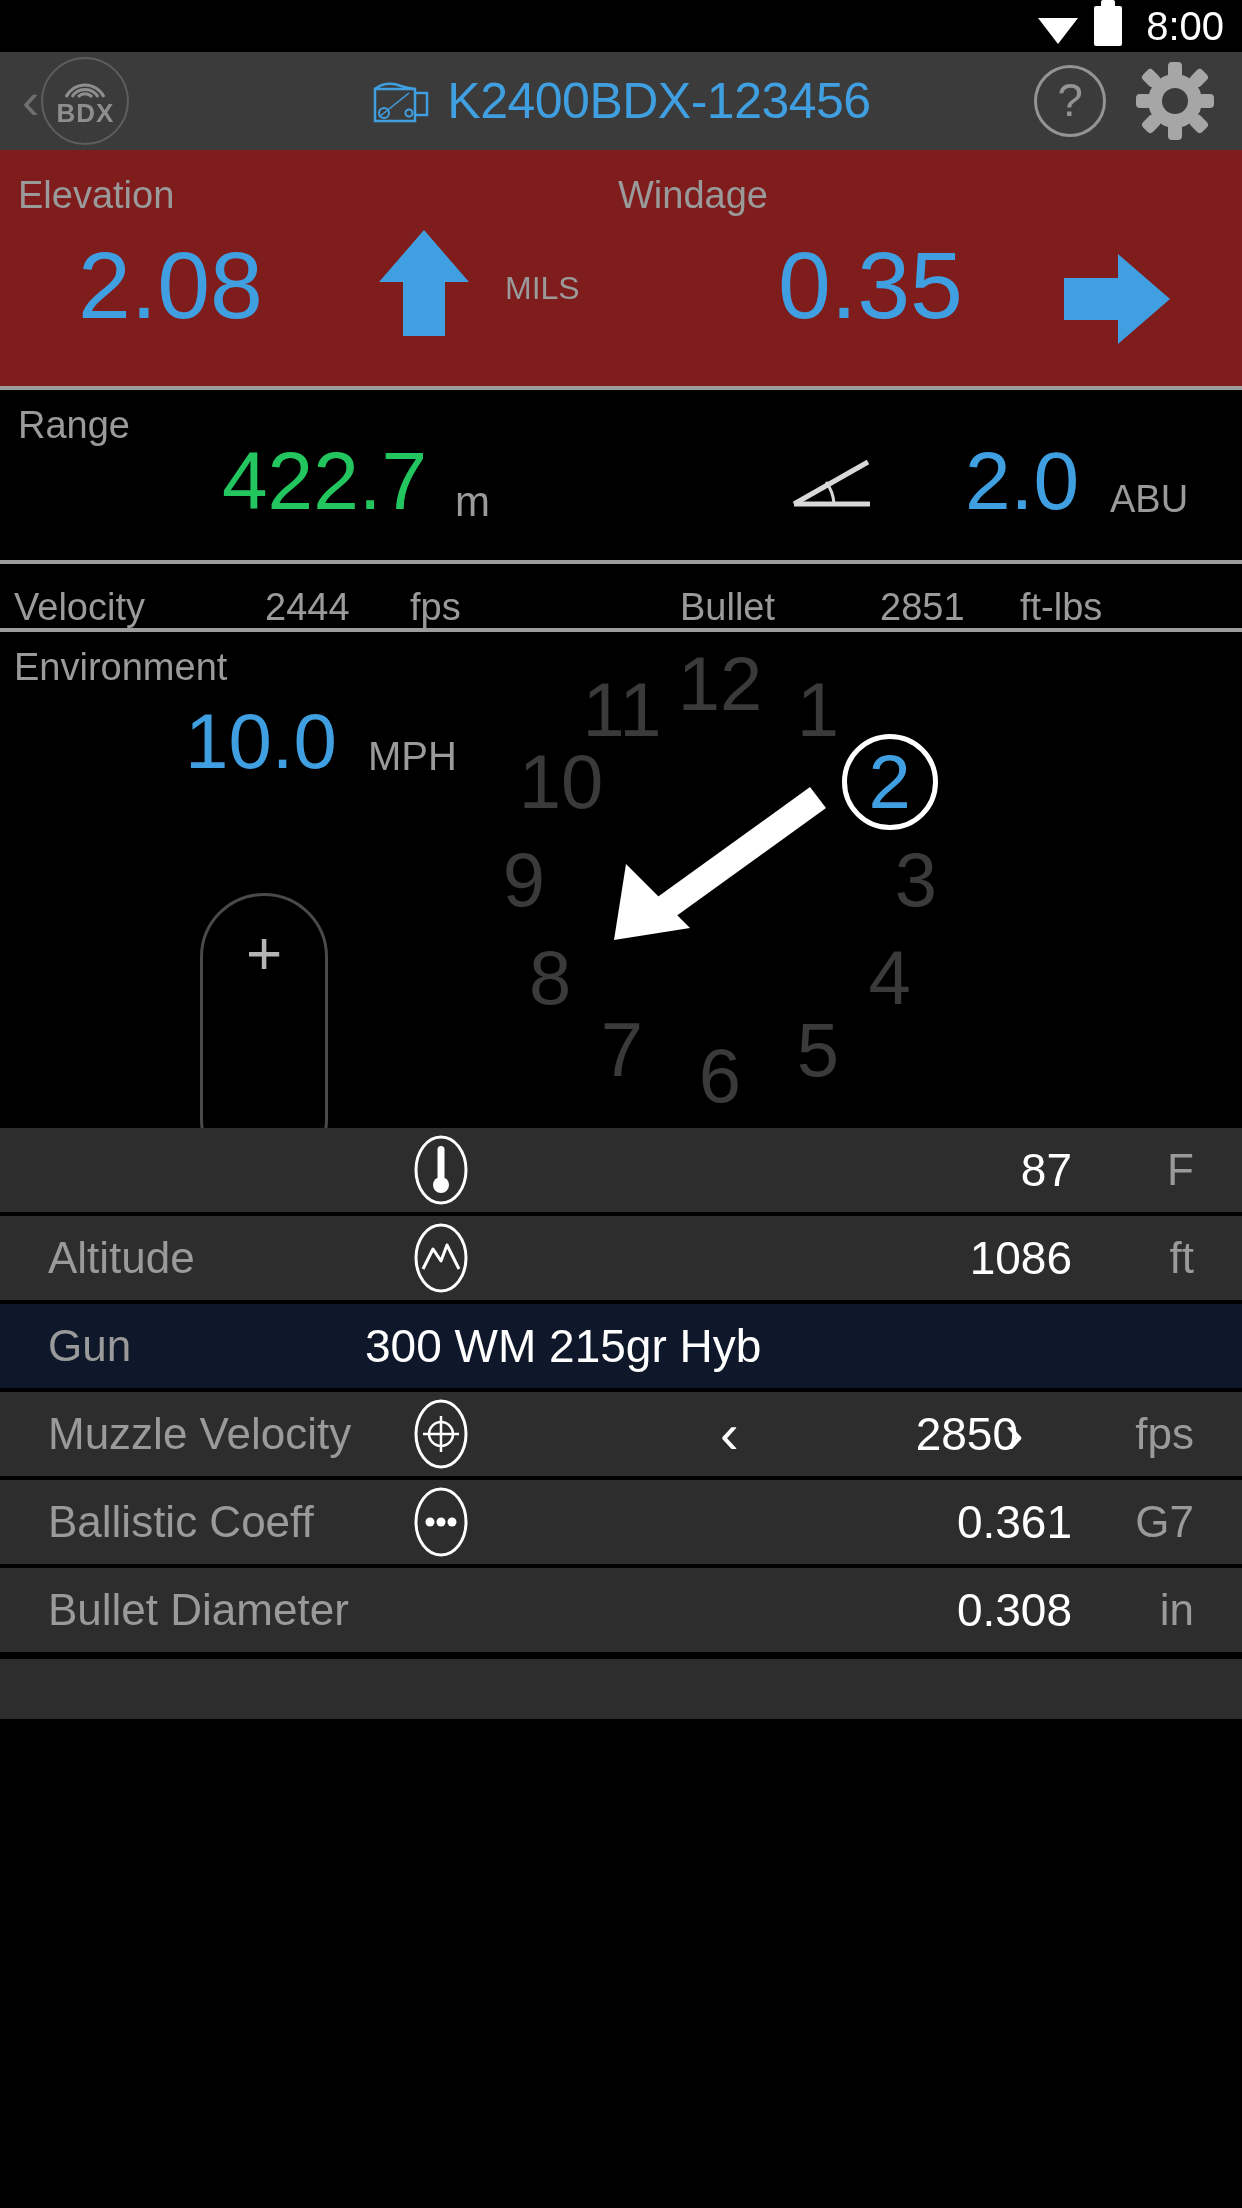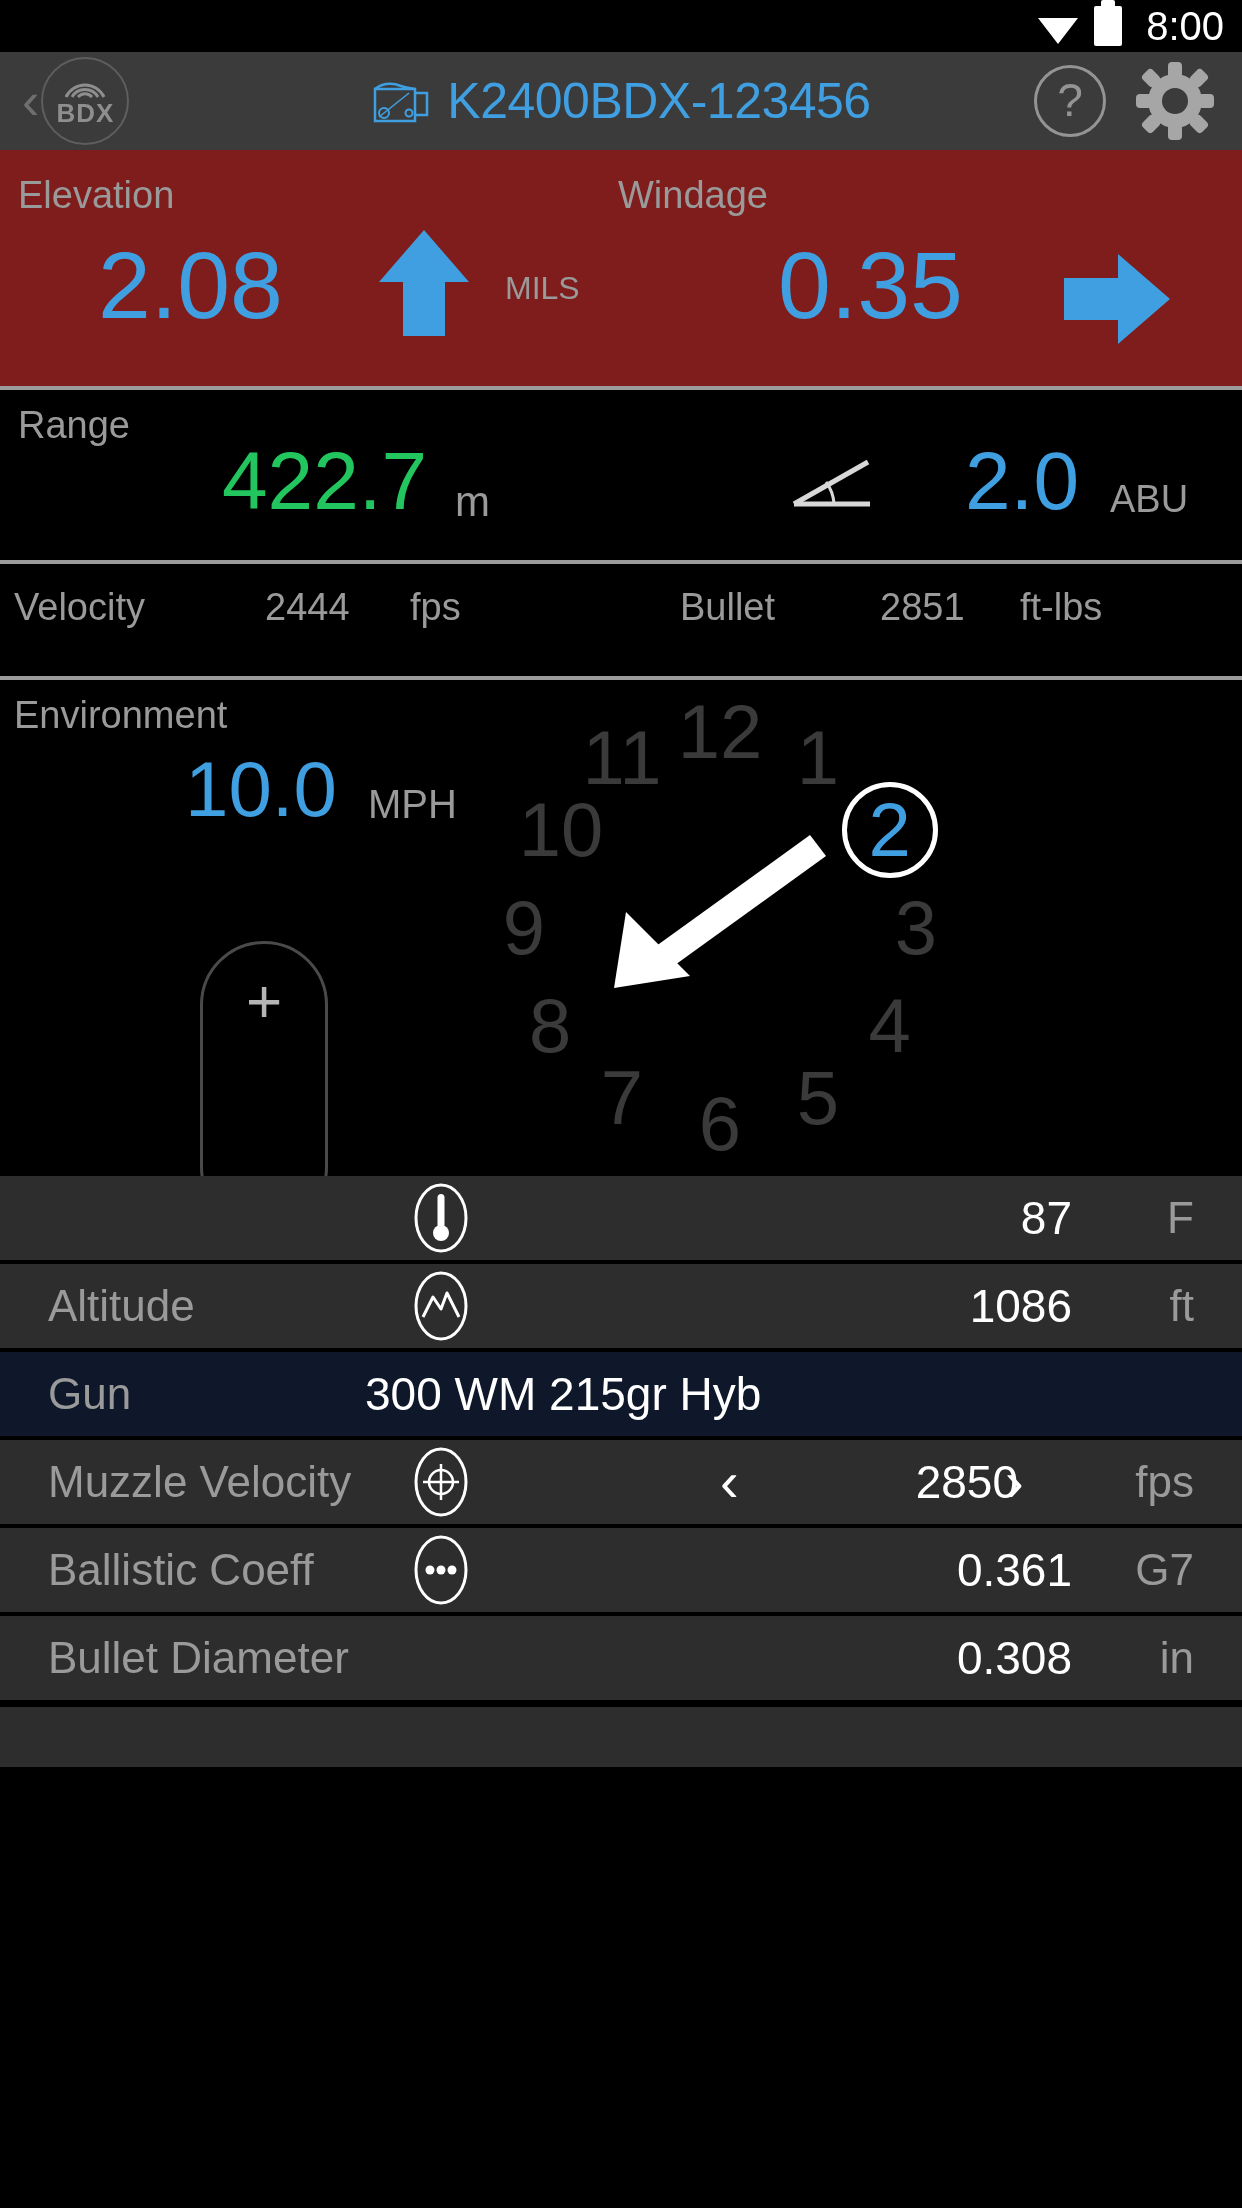--- a/index.html
+++ b/index.html
@@ -52,37 +52,37 @@
 
   
   .rule{height:4px;background:#9c9c9c;width:100%;}
 
   
   .sol{background:#7f1d1d;height:236px;position:relative;}
   .lbl{color:#9a9a9a;font-size:38px;}
   .sol .lab-elev{position:absolute;left:18px;top:24px;}
   .sol .lab-wind{position:absolute;left:618px;top:24px;}
   .big-blue{color:#3f9fe0;font-size:95px;line-height:95px;}
-  .sol .v-elev{position:absolute;left:78px;top:88px;margin-left:20px;}
+  .sol .v-elev{position:absolute;left:78px;top:88px;}
   .sol .v-wind{position:absolute;left:778px;top:88px;}
   .arrow-up{position:absolute;left:375px;top:78px;}
   .arrow-right{position:absolute;left:1062px;top:100px;}
   .mils{position:absolute;left:505px;top:120px;color:#9a9a9a;font-size:32px;}
 
   
   .rng{background:#000;height:170px;position:relative;}
   .rng .lab-range{position:absolute;left:18px;top:14px;}
   .rng .v-range{position:absolute;left:210px;top:50px;color:#22c55e;font-size:82px;line-height:82px;margin-left:12px;}
   .rng .u-range{position:absolute;left:455px;top:88px;color:#9a9a9a;font-size:42px;}
   .rng .ang-ic{position:absolute;left:790px;top:62px;}
   .rng .v-ang{position:absolute;left:965px;top:50px;color:#3f9fe0;font-size:82px;line-height:82px;}
   .rng .u-ang{position:absolute;left:1110px;top:88px;color:#9a9a9a;font-size:38px;}
 
   
-  .ve{background:#000;height:112px;position:relative;}
+  .ve{background:#000;height:64px;position:relative;}
   .ve div{position:absolute;top:22px;color:#9a9a9a;font-size:38px;}
   .ve .ve1{left:14px;} .ve .ve2{left:265px;} .ve .ve3{left:410px;}
   .ve .ve4{left:680px;} .ve .ve5{left:880px;} .ve .ve6{left:1020px;}
 
   
   .env{background:#000;height:496px;position:relative;overflow:hidden;}
   .env .lab-env{position:absolute;left:14px;top:14px;}
   .env .wind-val{position:absolute;left:185px;top:70px;color:#3f9fe0;font-size:78px;line-height:78px;}
   .env .wind-unit{position:absolute;left:368px;top:102px;color:#9a9a9a;font-size:40px;}
   .stepper{

